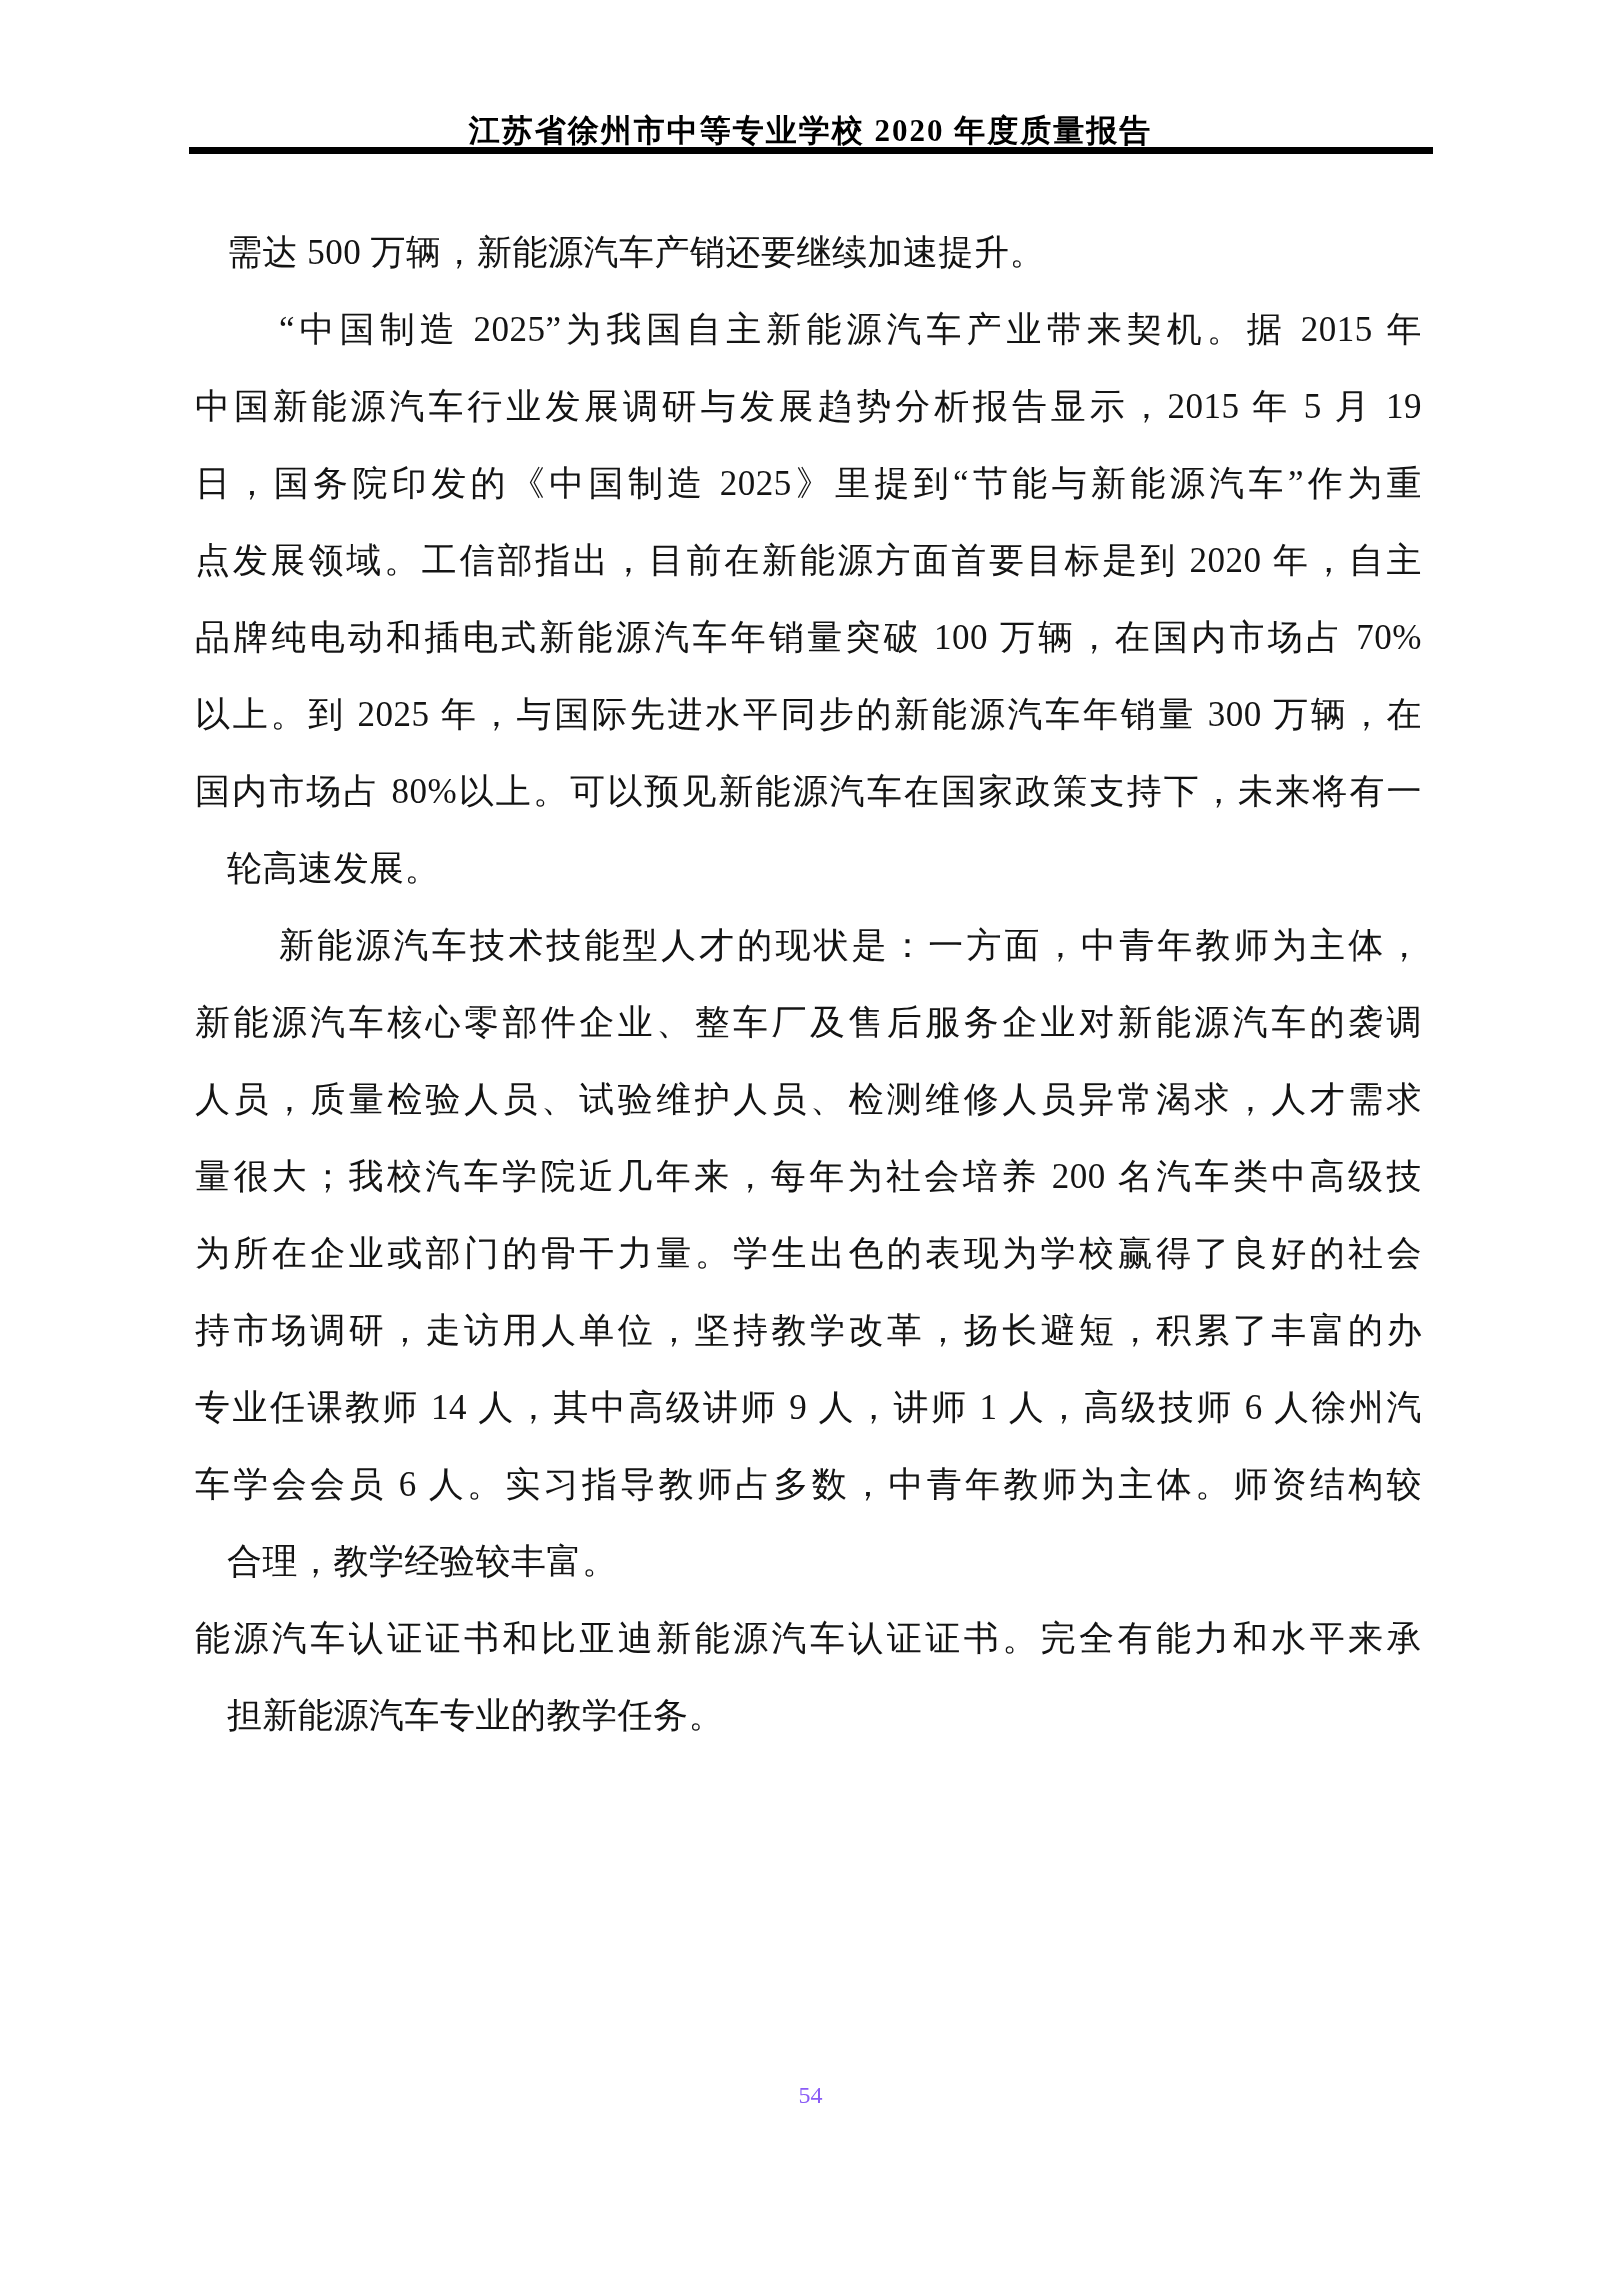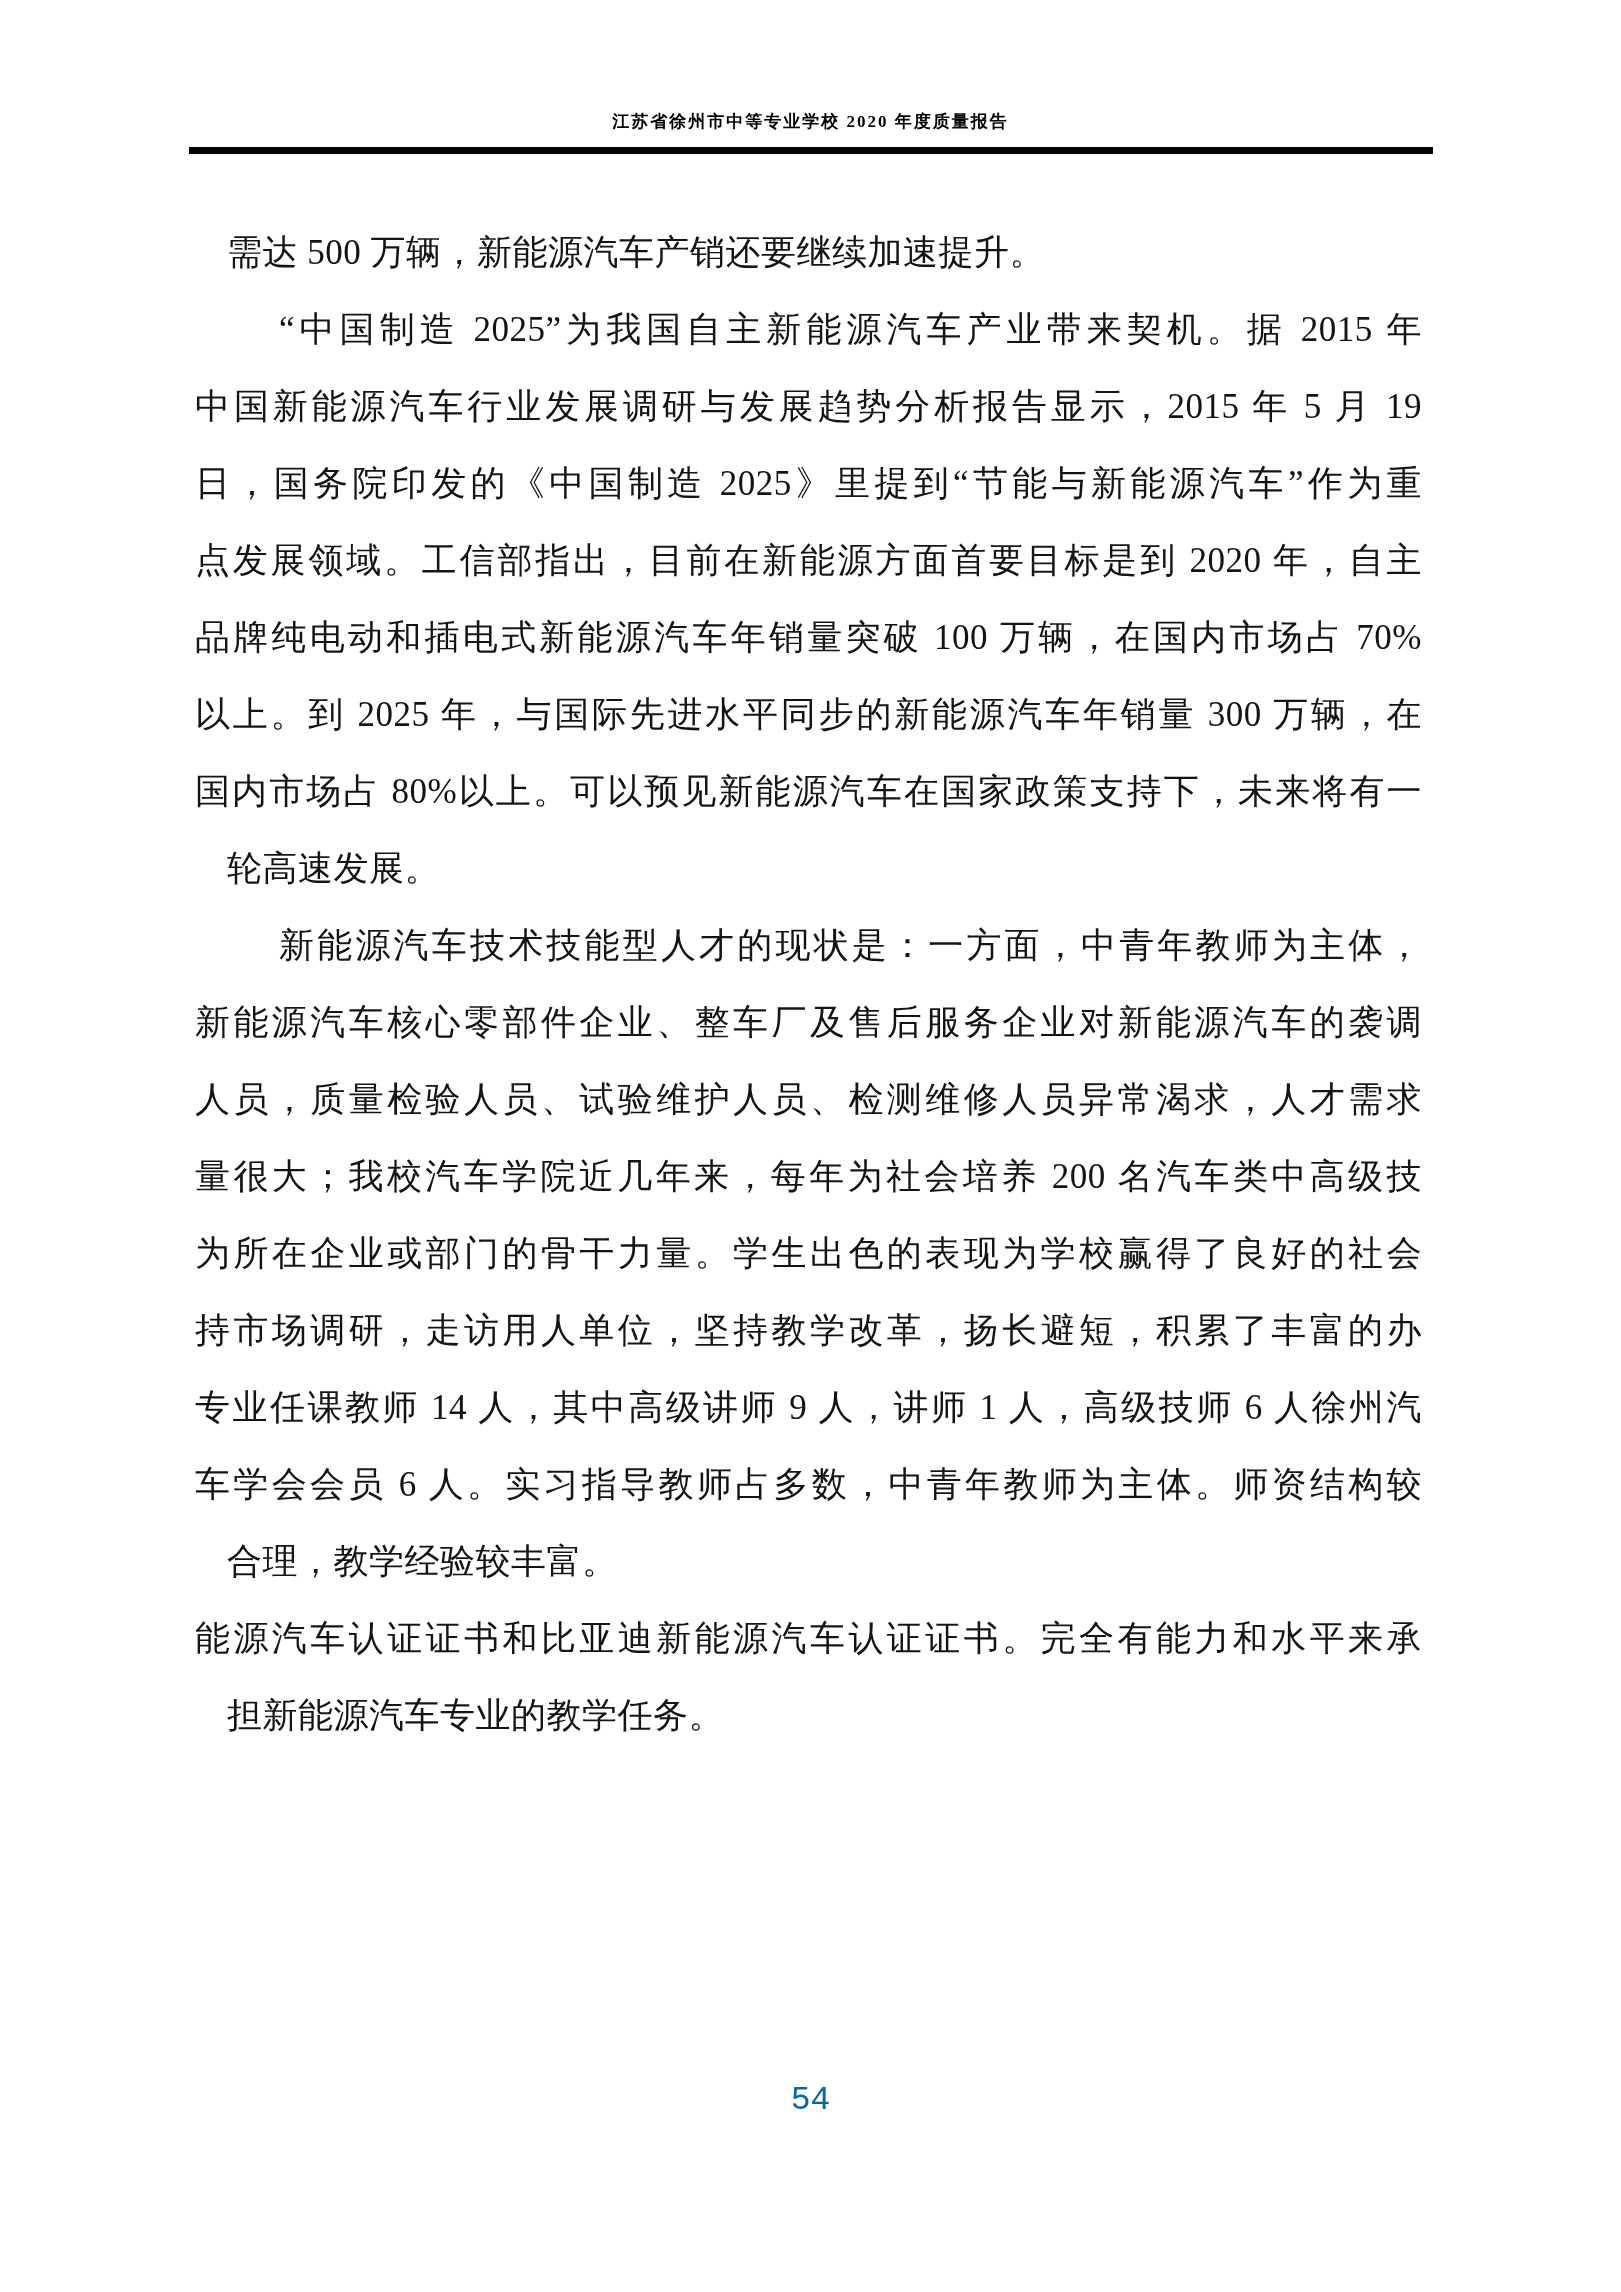--- a/index.html
+++ b/index.html
@@ -16,21 +16,21 @@
     color: #141414;
     font-family: "Liberation Serif", serif;
     overflow: hidden;
   }
   .header-title {
     position: absolute;
     top: 110px;
     left: 0;
     width: 100%;
     text-align: center;
-    font-size: 17px;
+    font-size: 31px;
     font-weight: bold;
     letter-spacing: 2px;
     color: #000000;
   }
   .header-rule {
     position: absolute;
     top: 147px;
     left: 189px;
     width: 1244px;
     height: 6.9px;
@@ -61,23 +61,22 @@
   .line.end {
     text-align: left;
     margin-left: 32px;
   }
   .footer-page-number {
     position: absolute;
     top: 2082px;
     left: 0;
     width: 100%;
     text-align: center;
-    font-size: 33px;
-    color: #0369a1;
-    font-family: Liberation Mono, monospace;
+    font-size: 24px;
+    color: #8b5cf6;
   }
 </style>
 </head>
 <body>
 
 <div class="page">
   <div class="header-title">江苏省徐州市中等专业学校 2020 年度质量报告</div>
   <div class="header-rule"></div>
   <div class="body-text">
       <div class="line end">需达 500 万辆，新能源汽车产销还要继续加速提升。</div>

